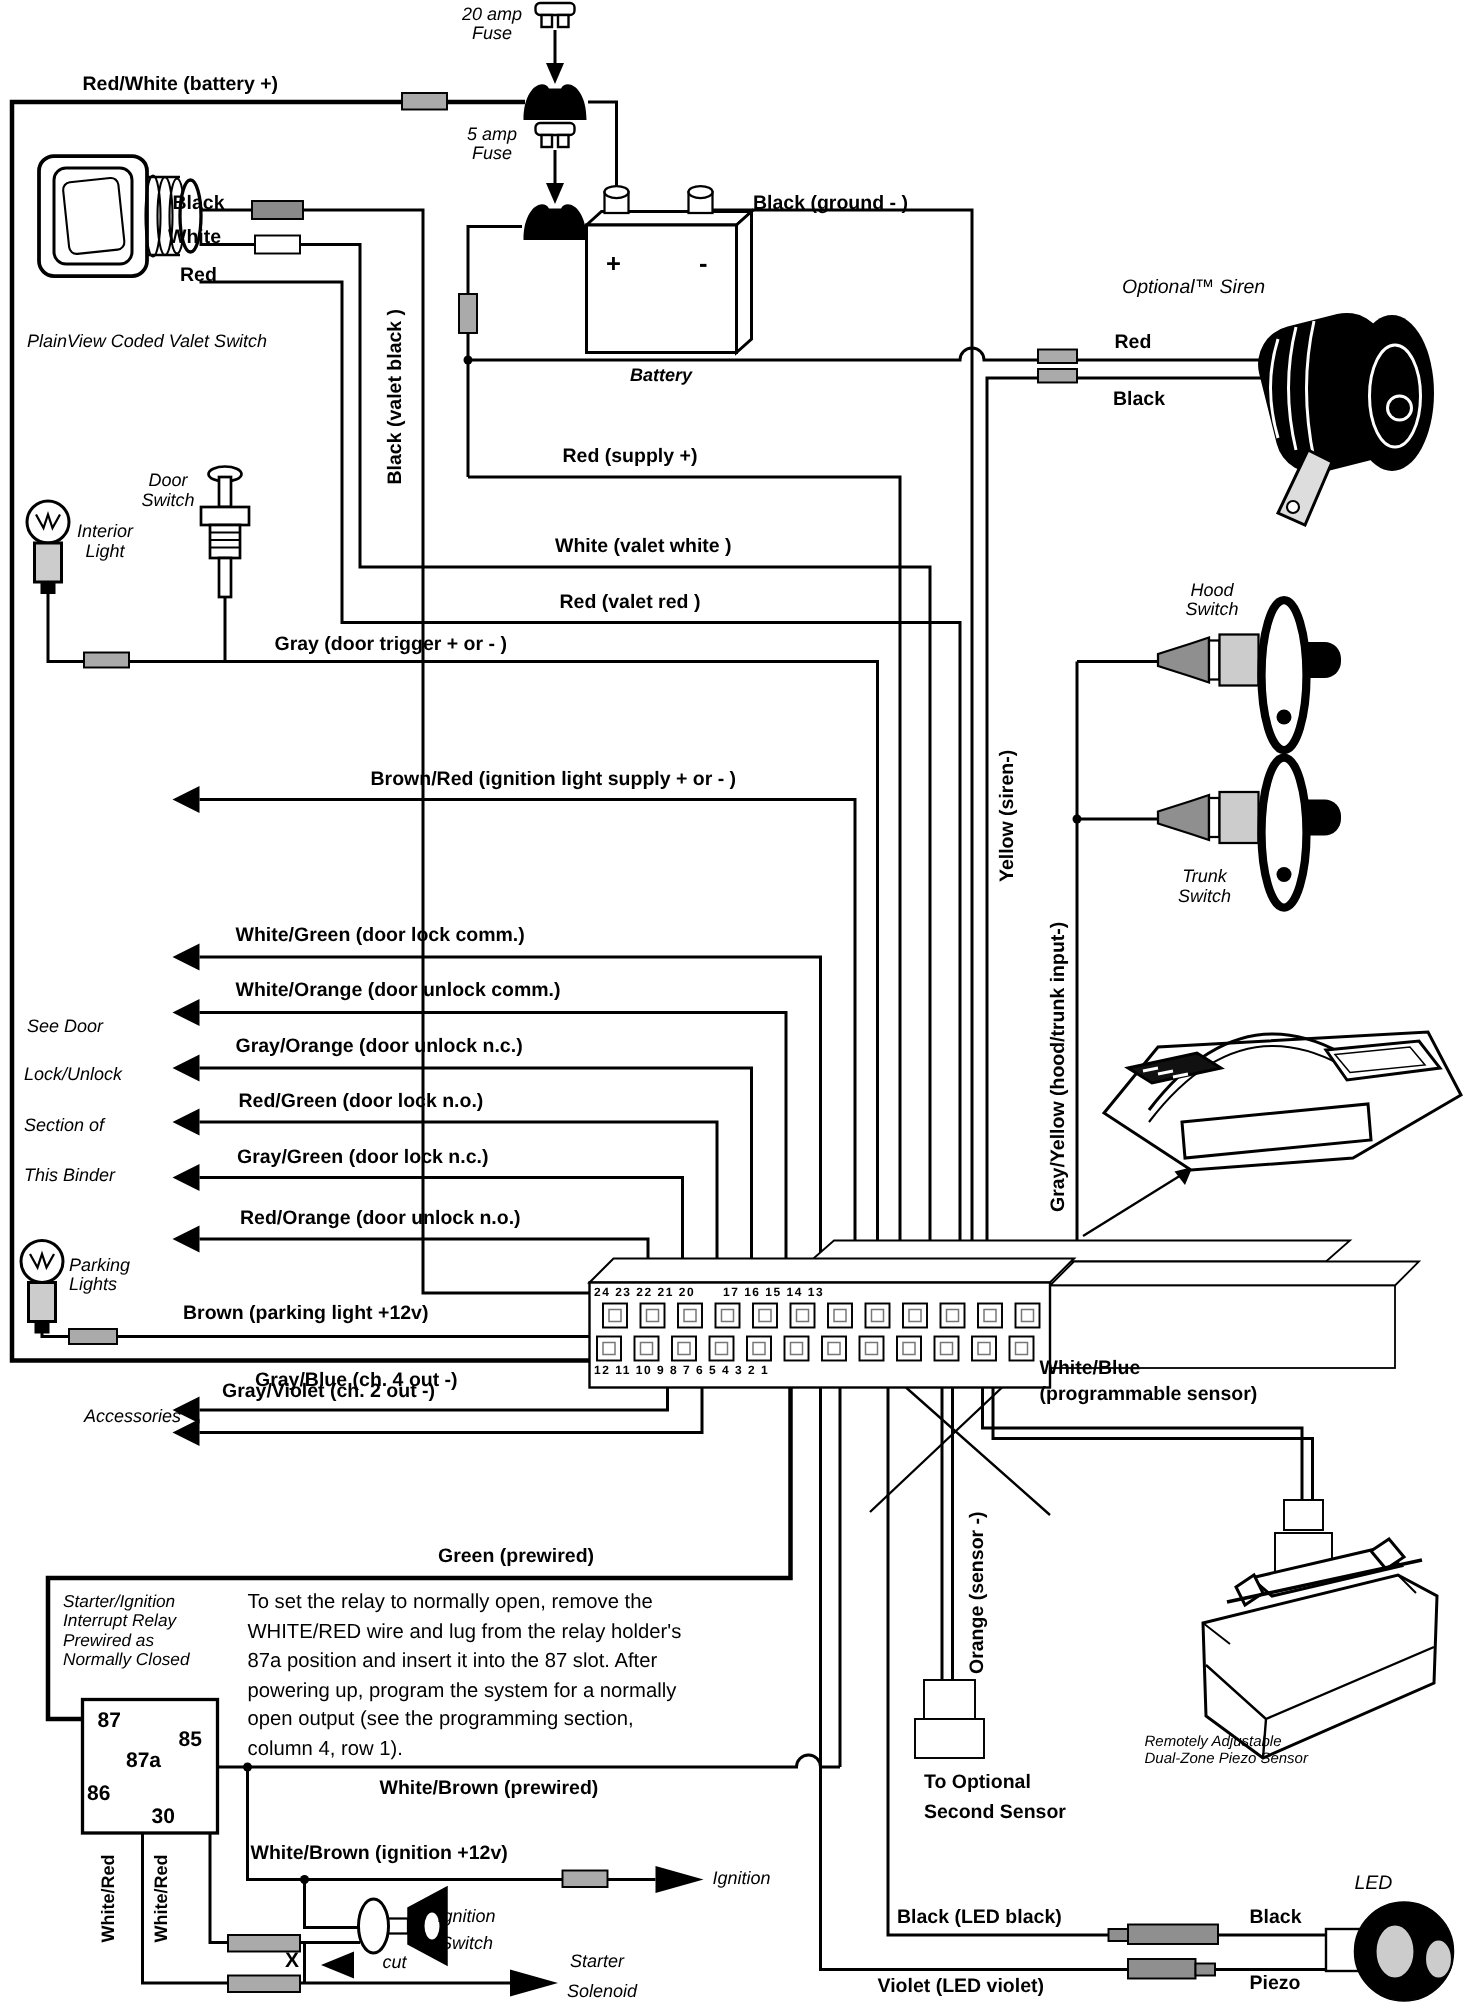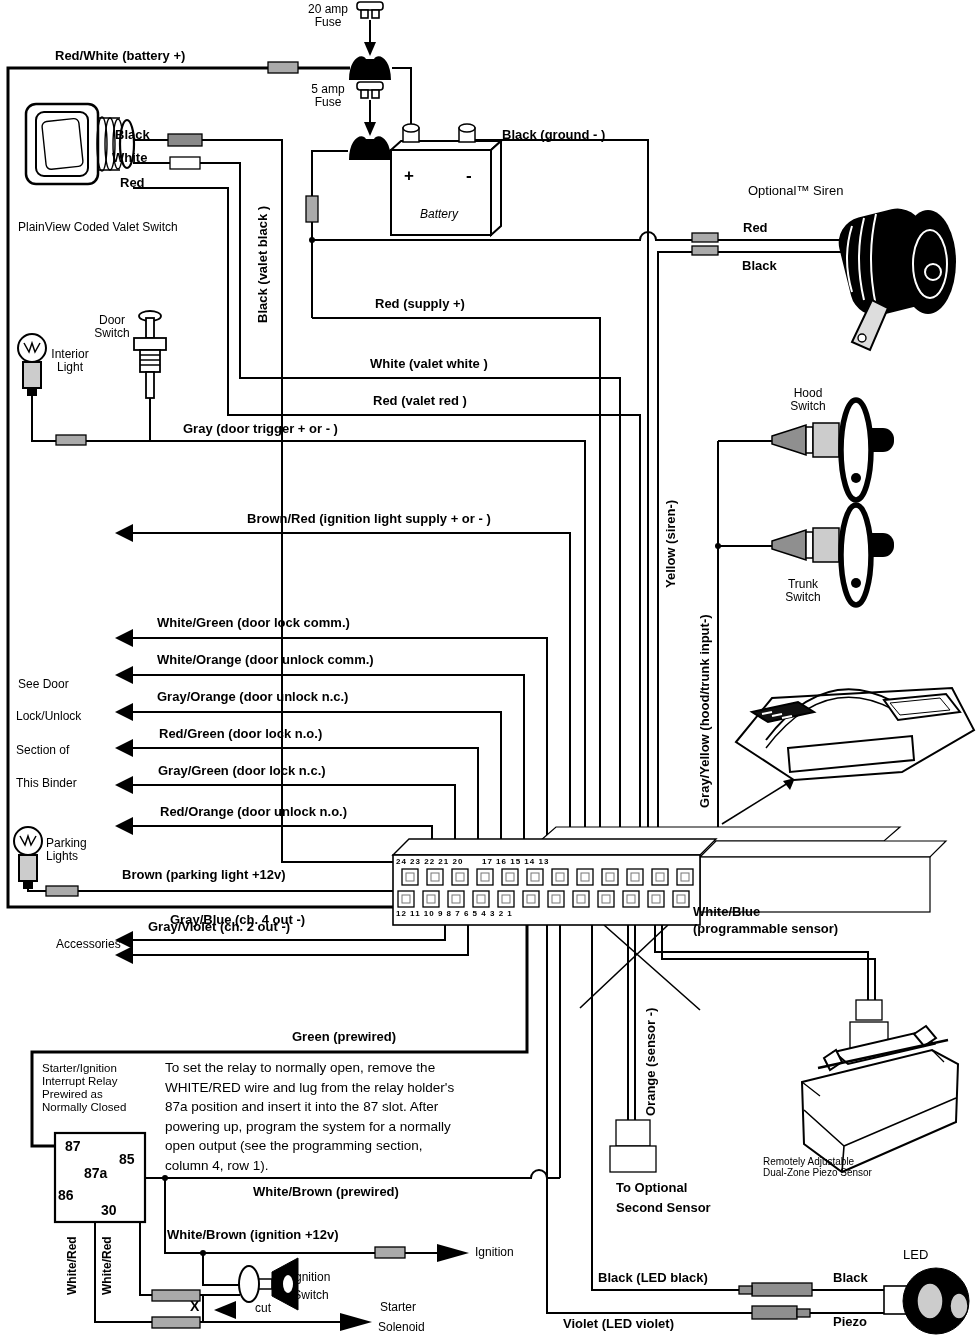--- a/index.html
+++ b/index.html
@@ -2,22 +2,22 @@
 <html><head>
 <meta charset="utf-8">
 <style>
   html,body{margin:0;padding:0;background:#fff;}
   .stage{position:relative;width:980px;height:1341px;background:#fff;overflow:hidden;
          font-family:"Liberation Sans",sans-serif;color:#000;}
   .stage svg{position:absolute;left:0;top:0;}
   .lbl{position:absolute;white-space:pre-line;line-height:1.12;}
   .b{font-weight:bold;font-size:13px;}
   .bs{font-weight:bold;font-size:12px;}
-  .i{font-size:12px;}
-  .ib{font-style:italic;font-weight:normal;font-size:12px;}
+  .i{font-style:italic;font-size:12px;}
+  .ib{font-style:italic;font-weight:bold;font-size:12px;margin-top:36px;}
   .note{font-size:13.5px;line-height:1.45;}
   .v{transform:rotate(-90deg);transform-origin:0 0;white-space:nowrap;}
   .pins{font-weight:bold;font-size:8px;letter-spacing:1px;white-space:nowrap;}
   .sign{font-weight:bold;font-size:17px;}
   .pin{font-weight:bold;font-size:14px;}
   .ctr{text-align:center;}
 </style>
 </head>
 <body>
 
@@ -382,16 +382,16 @@
 <div class="lbl i ctr" style="left:283px;top:1268px;width:56px;line-height:1.5">Ignition
 Switch</div>
 <div class="lbl i" style="left:255px;top:1302px">cut</div>
 <div class="lbl pin" style="left:190px;top:1299px">X</div>
 <div class="lbl i" style="left:380px;top:1301px">Starter</div>
 <div class="lbl i" style="left:378px;top:1321px">Solenoid</div>
 
 <div class="lbl i" style="left:903px;top:1248px;font-size:13px">LED</div>
 <div class="lbl b" style="left:598px;top:1271px">Black (LED black)</div>
 <div class="lbl b" style="left:833px;top:1271px">Black</div>
-<div class="lbl b" style="left:563px;top:1317px">Violet  (LED violet)</div>
+<div class="lbl b" style="left:585px;top:1317px">Violet  (LED violet)</div>
 <div class="lbl b" style="left:833px;top:1315px">Piezo</div>
 
 </div>
 
 </body></html>

